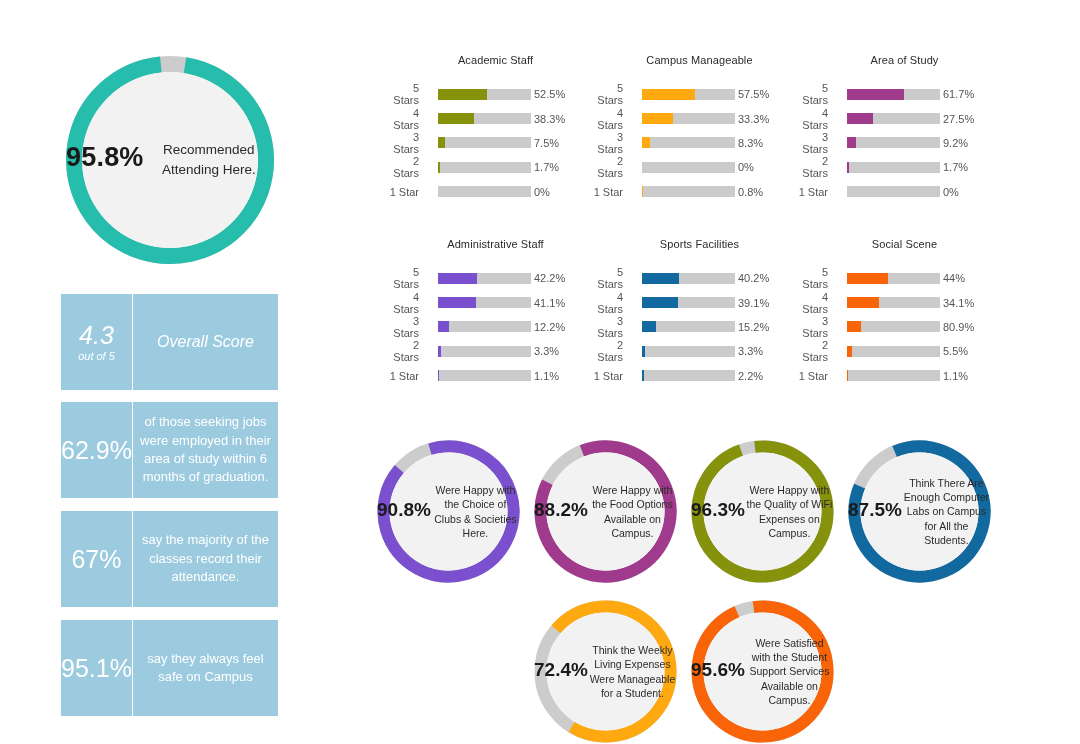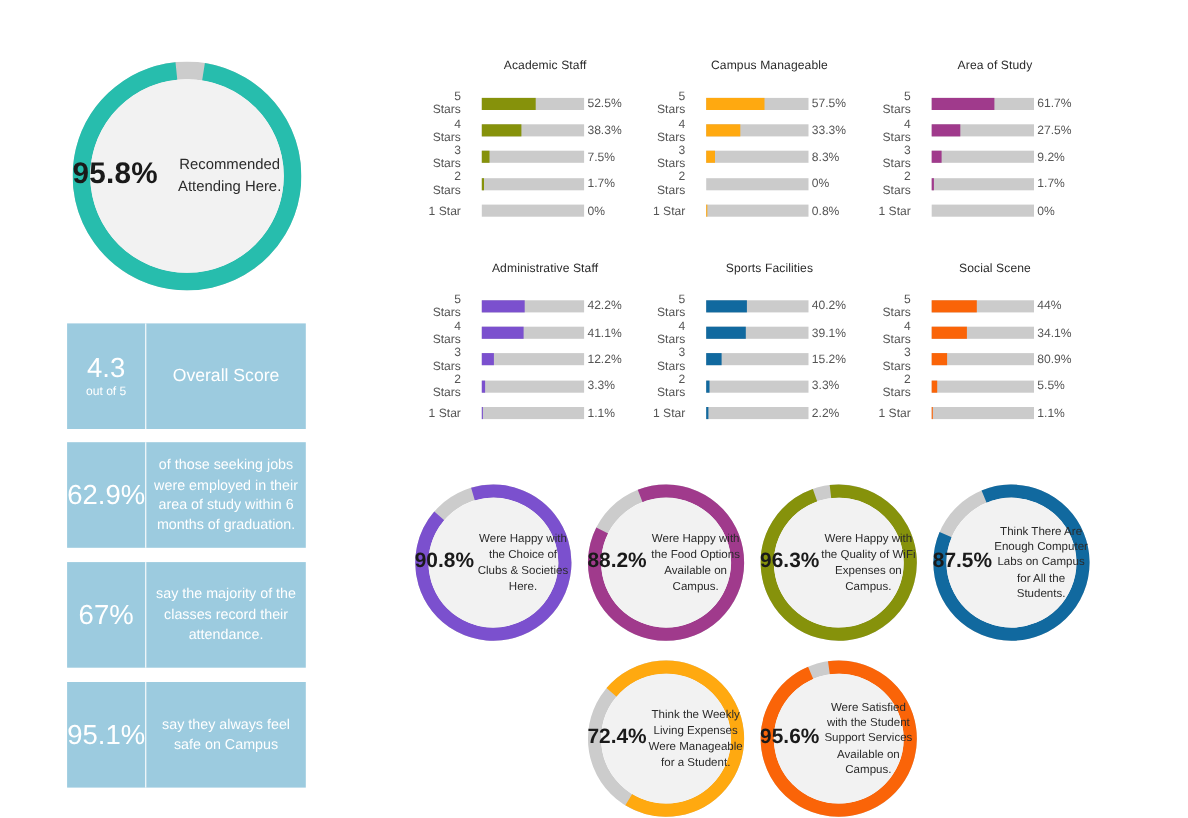--- a/index.html
+++ b/index.html
@@ -92,21 +92,21 @@
     align-items: center;
     justify-content: center;
     text-align: center;
     padding: 6px 7px;
     box-sizing: border-box;
     font-size: 13px;
     line-height: 1.42;
   }
   .stat-right.big-label { font-size: 16px; }
 
-  #stat-box-0 { top: 294px; height: 96px; }
+  #stat-box-0 { top: 294px; height: 96px; font-style: italic; }
   #stat-box-1 { top: 402px; height: 96px; }
   #stat-box-2 { top: 511px; height: 96px; }
   #stat-box-3 { top: 620px; height: 96px; }
 
   
   .bar-panel { position: absolute; width: 215px; }
   .bar-panel-title {
     text-align: center;
     font-size: 11px;
     color: #2b2b2b;

